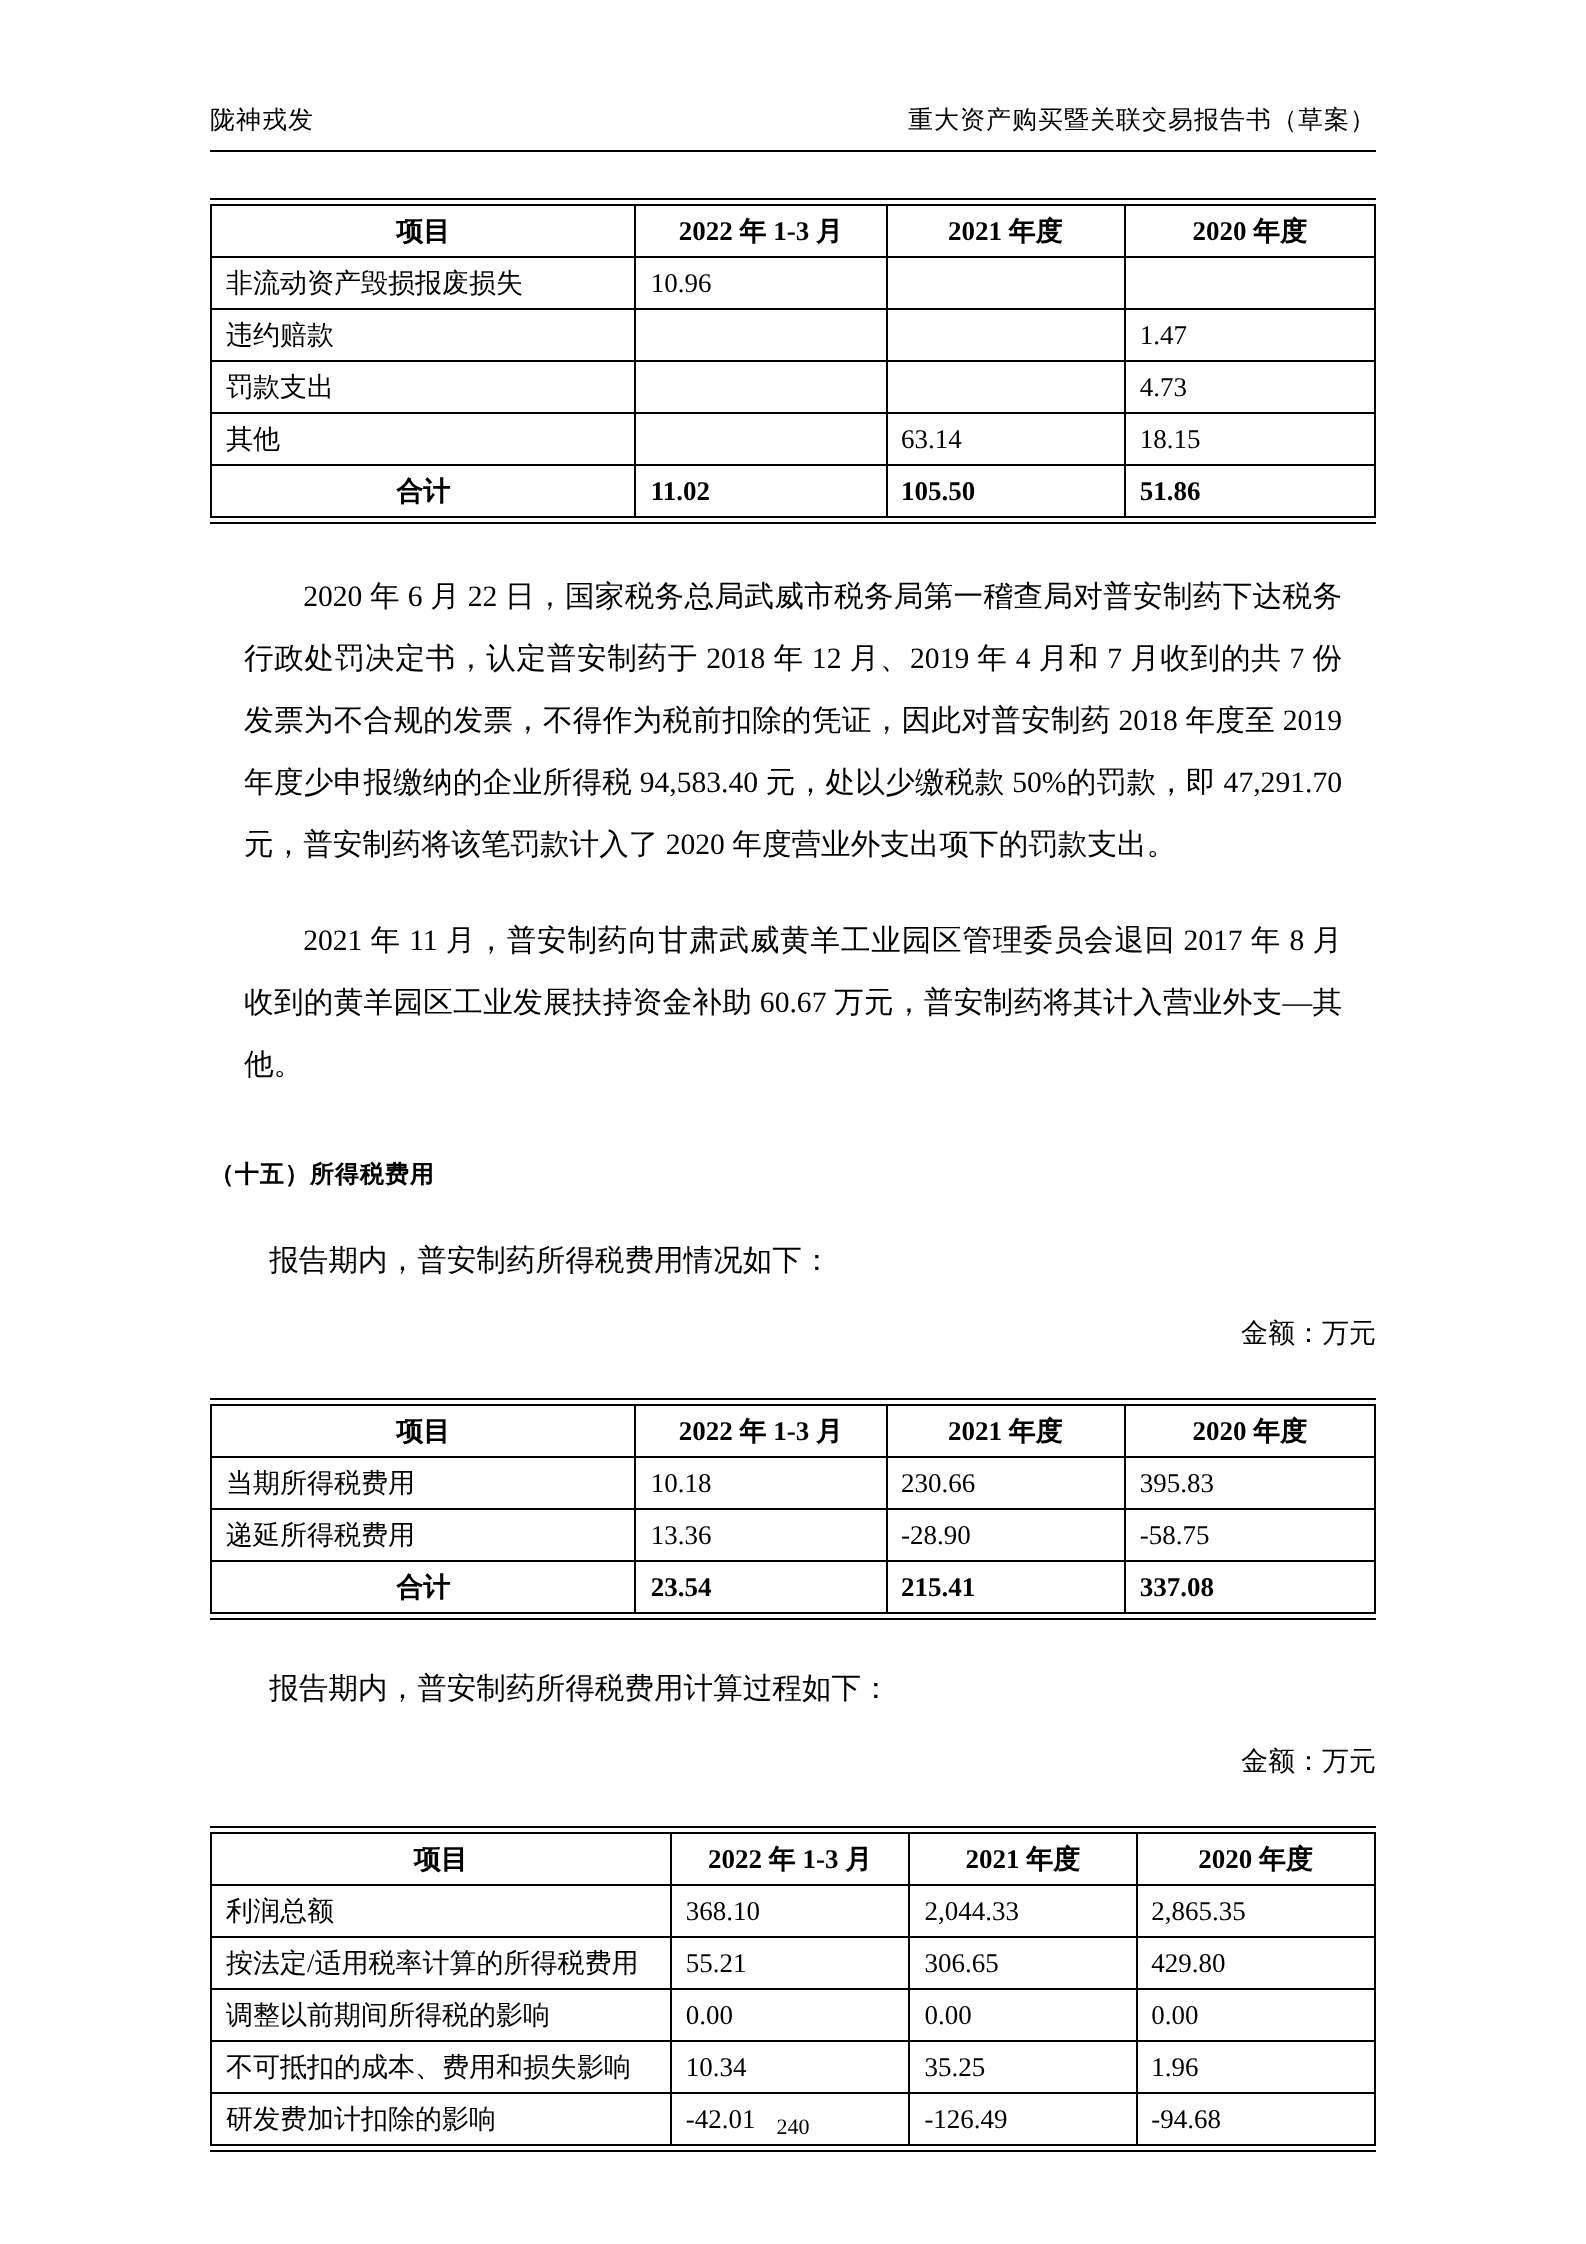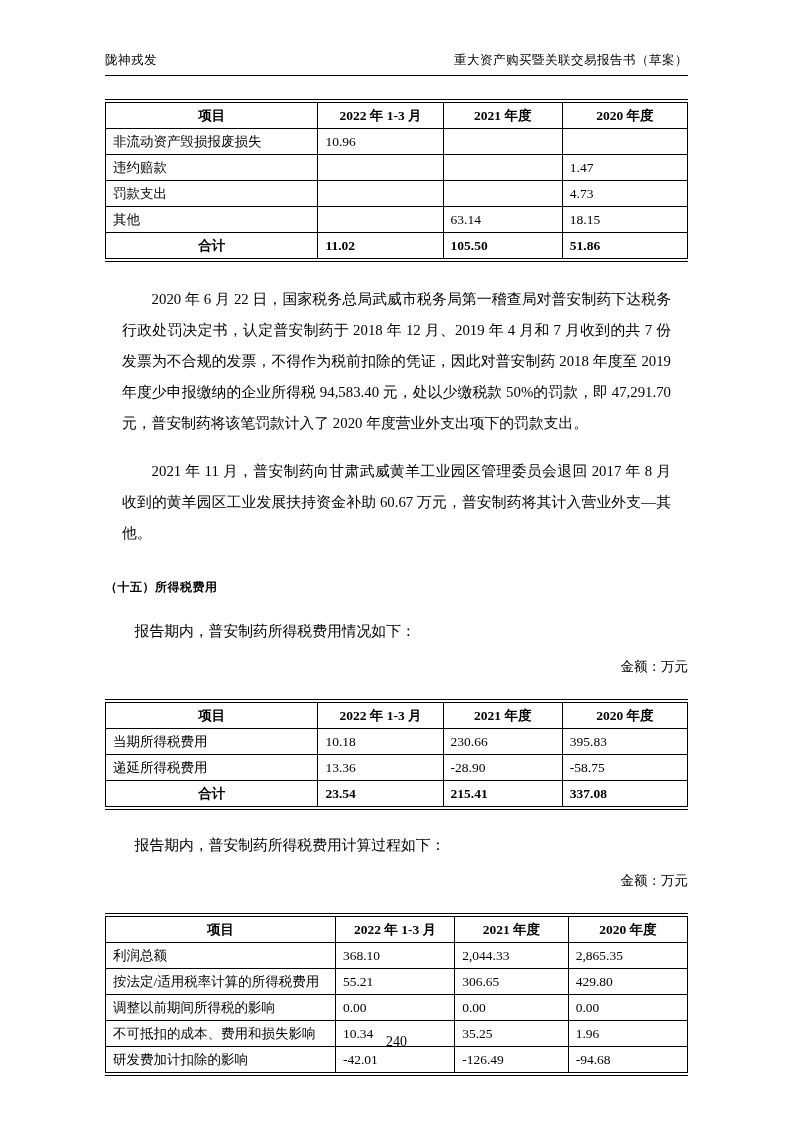--- a/index.html
+++ b/index.html
@@ -36,21 +36,21 @@
   }
   p.body-par.follow{margin-top:13px;}
   h2.sec-heading{
     margin:30px 0 0 0;font-size:12px;font-weight:bold;
     font-family:"Liberation Sans","DejaVu Sans",sans-serif;
     letter-spacing:.5px;
   }
   p.intro{margin:20px 0 0 0;text-indent:2em;font-size:14.8px;line-height:30px;}
   .unit-label{margin:12px 0 0 0;text-align:right;font-size:13.5px;}
   .page-footer{
-    position:absolute;left:0;right:0;bottom:72px;text-align:center;font-size:14px;
+    position:absolute;left:0;right:0;bottom:52px;text-align:center;font-size:11px;
   }
 </style>
 </head>
 <body>
 
 <div class="page">
 
   <div class="doc-header">
     <span>陇神戎发</span>
     <span>重大资产购买暨关联交易报告书（草案）</span>

